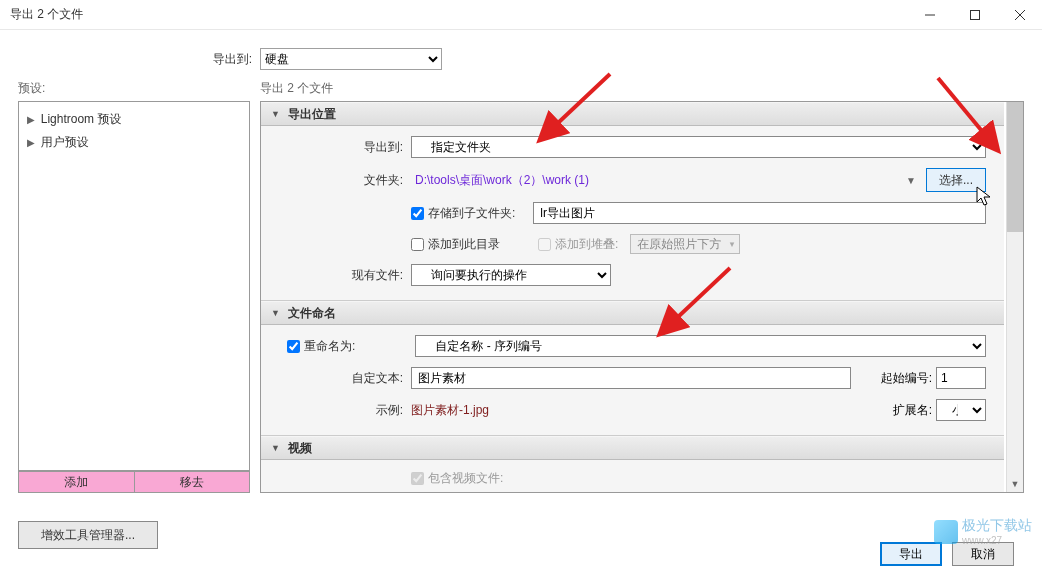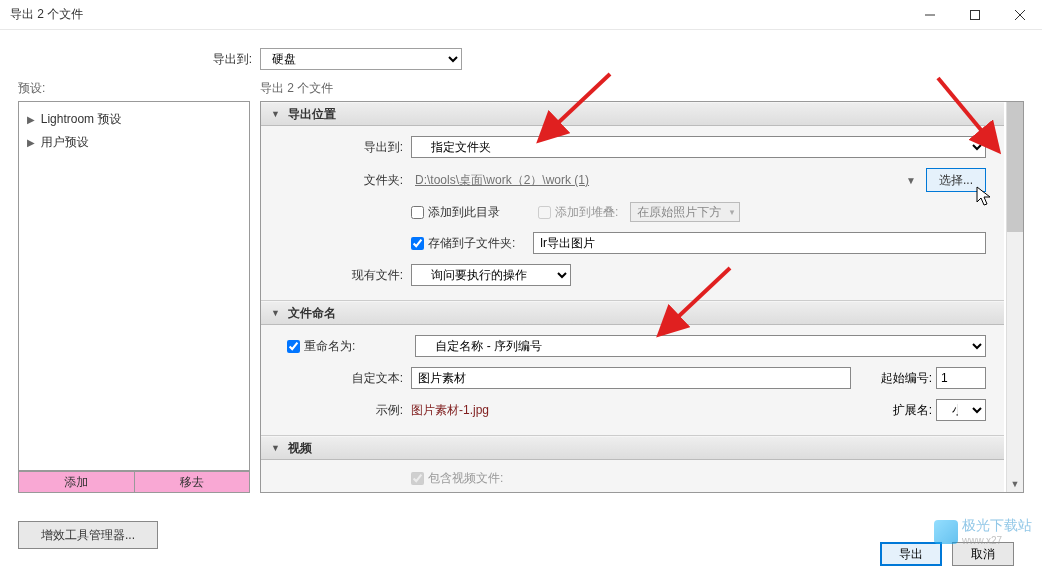--- a/index.html
+++ b/index.html
@@ -5,21 +5,21 @@
 * { box-sizing: border-box; margin: 0; padding: 0; font-family: "Microsoft YaHei", Arial, sans-serif; font-size: 12px; }
 body { background: #fff; width: 1042px; height: 576px; position: relative; overflow: hidden; }
 
 .titlebar { display: flex; align-items: center; height: 30px; padding: 0 0 0 10px; border-bottom: 1px solid #e8e8e8; }
 .titlebar .title { flex: 1; color: #333; }
 .titlebar .winbtn { width: 45px; height: 30px; display: flex; align-items: center; justify-content: center; color: #222; font-size: 14px; }
 .titlebar .winbtn svg { width: 10px; height: 10px; }
 
 .toprow { display: flex; align-items: center; padding: 18px 0 10px 0; }
 .toprow .lbl { width: 260px; text-align: right; padding-right: 8px; color: #333; }
-.toprow select { width: 202px; height: 22px; border: 1px solid #a0a0a0; background: #fff; padding: 0 7px; }
+.toprow select { width: 182px; height: 22px; border: 1px solid #a0a0a0; background: #fff; padding: 0 0; }
 
 .cols { display: flex; padding: 0 18px; gap: 10px; }
 
 .leftcol { width: 232px; display: flex; flex-direction: column; }
 .leftcol .lhead { color: #666; margin-bottom: 4px; }
 .presetbox { border: 1px solid #999; height: 370px; background: #fff; padding: 6px 8px; overflow: auto; }
 .presetbox .pitem { display: flex; align-items: center; gap: 6px; padding: 3px 0; color: #333; }
 .presetbox .tri { font-size: 10px; color: #666; }
 .btnrow { display: flex; }
 .btnrow .btn { flex: 1; height: 22px; border: 1px solid #999; background: #f9a8d4; display: flex; align-items: center; justify-content: center; color: #333; }
@@ -39,21 +39,21 @@
 .sechdr { display: flex; align-items: center; height: 24px; background: linear-gradient(#eee, #ddd); padding: 0 10px; gap: 8px; color: #333; font-weight: bold; border-top: 1px solid #f5f5f5; border-bottom: 1px solid #bbb; }
 .sechdr .tri { font-size: 9px; color: #555; }
 .secbody { padding: 10px 18px 14px 18px; background: #f5f5f5; }
 
 .frow { display: flex; align-items: center; margin-bottom: 10px; }
 .flbl { width: 132px; text-align: right; padding-right: 8px; color: #333; }
 .fsel { height: 22px; border: 1px solid #888; background: #fff; padding: 0 15px; }
 .fsel.full { flex: 1; }
 .ftxt { height: 22px; border: 1px solid #888; background: #fff; padding: 0 6px; }
 .pathwrap { flex: 1; display: flex; align-items: center; gap: 6px; }
-.pathtxt { flex: 1; color: #737373; padding: 0 4px; text-decoration: underline; }
+.pathtxt { flex: 1; color: #6d28d9; padding: 0 4px; }
 .dropdown-arrow { color: #666; font-size: 10px; padding: 0 4px; }
 .chbtn { height: 24px; padding: 0 12px; border: 1px solid #0078d7; background: #e5f1fb; color: #333; }
 .cb { display: flex; align-items: center; gap: 4px; color: #333; }
 .cb input { width: 13px; height: 13px; }
 .cb.dis { color: #999; }
 .stacksel { height: 20px; border: 1px solid #bbb; background: #eee; color: #888; padding: 0 18px 0 6px; min-width: 110px; display: inline-flex; align-items: center; position: relative; }
 .stacksel::after { content: "▾"; position: absolute; right: 5px; color: #aaa; font-size: 9px; }
 .example { color: #7f1d1d; }
 .smallsel { height: 22px; width: 50px; border: 1px solid #888; background: #fff; padding: 0 11px; }
 .numin { height: 22px; width: 50px; border: 1px solid #888; background: #fff; padding: 0 4px; }
@@ -143,43 +143,43 @@
               <span class="flbl">文件夹:</span>
               <div class="pathwrap">
                 <span class="pathtxt">D:\tools\桌面\work（2）\work (1)</span>
                 <span class="dropdown-arrow">▼</span>
                 <button class="chbtn">选择...</button>
               </div>
             </div>
             <div class="frow">
               <span class="flbl"></span>
               <label class="cb">
+                <input type="checkbox" checked="" style="">
+                <span>存储到子文件夹:</span>
+              </label>
+              <span style="width:18px"></span>
+              <input class="ftxt" style="flex: 1 1 0%;" value="lr导出图片">
+            </div>
+            <div class="frow">
+              <span class="flbl"></span>
+              <label class="cb">
                 <input type="checkbox" style="">
                 <span>添加到此目录</span>
               </label>
               <span style="width:38px"></span>
               <label class="cb dis">
                 <input type="checkbox" disabled="" style="">
                 <span>添加到堆叠:</span>
               </label>
               <span style="width:12px"></span>
               <span class="stacksel">在原始照片下方</span>
             </div>
-            <div class="frow">
-              <span class="flbl"></span>
-              <label class="cb">
-                <input type="checkbox" checked="" style="">
-                <span>存储到子文件夹:</span>
-              </label>
-              <span style="width:18px"></span>
-              <input class="ftxt" style="flex: 1 1 0%;" value="lr导出图片">
-            </div>
             <div class="frow" style="margin-bottom:0">
               <span class="flbl">现有文件:</span>
-              <select class="fsel" style="width:160px">
+              <select class="fsel" style="width:200px">
                 <option>询问要执行的操作</option>
               </select>
             </div>
           </div>
         </div>
 
         <div class="section">
           <div class="sechdr">
             <span class="tri">▼</span>
             <span>文件命名</span>

